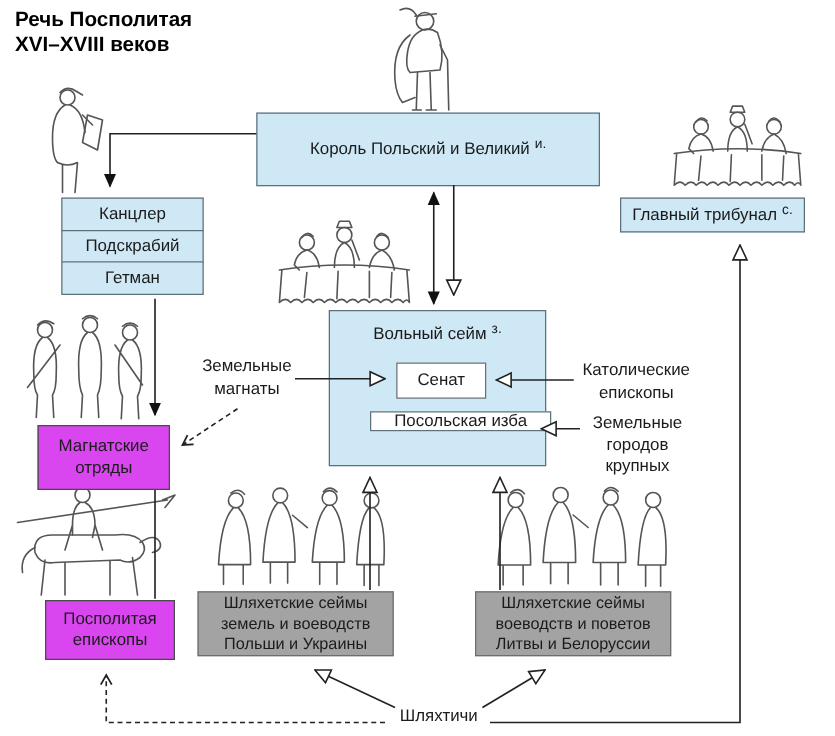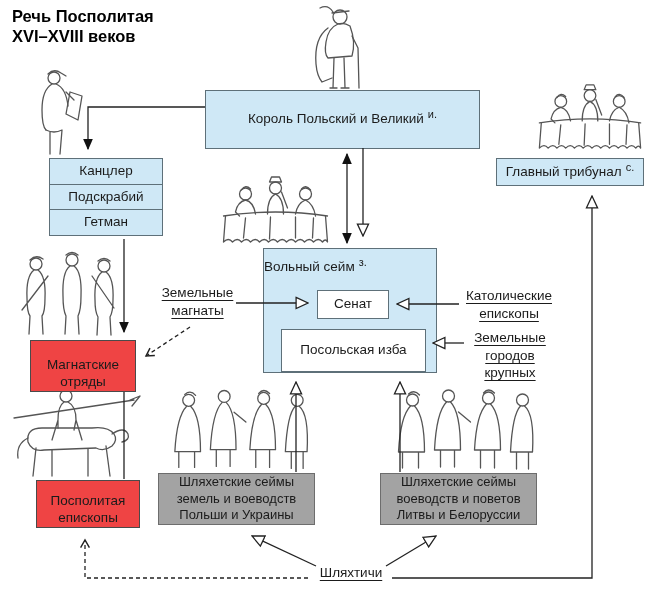--- a/index.html
+++ b/index.html
@@ -9,27 +9,27 @@
   }
   .abs{position:absolute;box-sizing:border-box;}
   .title{
     left:12px;top:6px;width:220px;font-size:16.5px;font-weight:700;line-height:1.22;color:#000000;
   }
   .box{
     display:flex;flex-direction:column;align-items:center;justify-content:center;
     text-align:center;font-size:13.5px;line-height:1.25;z-index:5;
   }
   .blue{background:#cfe8f6;border:1.6px solid #5e7079;}
-  .pink{background:#ef4444;border:1.3px solid #4a4a4a;justify-content:flex-end;}
+  .pink{background:#d946ef;border:1.3px solid #4a4a4a;}
   .green{background:#a3a3a3;border:1.3px solid #6d6d6d;font-size:13px;line-height:1.3;}
   .white-inner{background:#ffffff;border:1.4px solid #5e7079;text-align:center;}
   .official{left:33px;width:114px;height:27px;margin-left:16px;}
   .marker{font-size:11px;position:relative;top:-5px;margin-left:4px;}
   .sidelabel{z-index:6;text-align:center;font-size:13.5px;line-height:1.3;}
-  .sidelabel span{display:block;text-decoration:underline;text-underline-offset:3px;}
+  .sidelabel span{display:block;text-underline-offset:3px;}
   .fig{z-index:2;}
   .fig svg{display:block;width:100%;height:100%;}
   #arrows{left:0;top:0;width:668px;height:589px;z-index:20;pointer-events:none;}
 </style>
 </head>
 <body>
 
 <div id="canvas">
 
   <div class="abs title">
@@ -146,27 +146,27 @@
     <span>Канцлер</span>
   </div>
   <div class="abs box blue official" style="top:183.5px">
     <span>Подскрабий</span>
   </div>
   <div class="abs box blue official" style="top:209px">
     <span>Гетман</span>
   </div>
 
   <div class="abs blue" style="left:263px;top:248px;width:174px;height:125px;z-index:5">
-    <div class="abs" style="left:0;top:10px;width:100%;text-align:left;font-size:13.5px">
+    <div class="abs" style="left:0;top:10px;width:100%;text-align:center;font-size:13.5px">
       <span>Вольный сейм</span><span class="marker">з.</span>
     </div>
     <div class="abs box white-inner" style="left:53px;top:41px;width:72px;height:29px">
       <span>Сенат</span>
     </div>
-    <div class="abs box white-inner" style="left:17px;top:80px;width:145px;height:43px">
+    <div class="abs box white-inner" style="left:32px;top:80px;width:145px;height:16px">
       <span>Посольская изба</span>
     </div>
   </div>
 
   <div class="abs box blue" style="left:496px;top:158px;width:148px;height:28px">
     <div>
       <span>Главный трибунал</span><span class="marker">с.</span>
     </div>
   </div>
 

